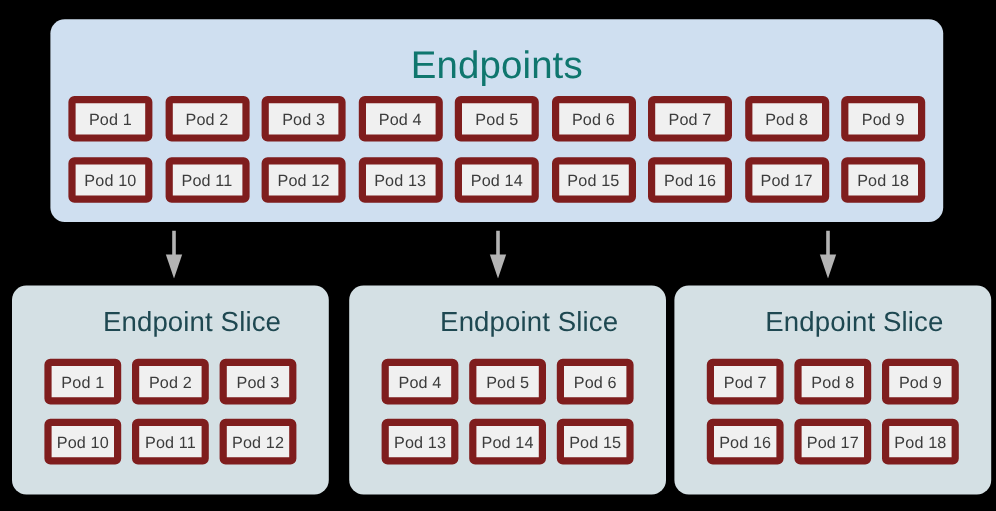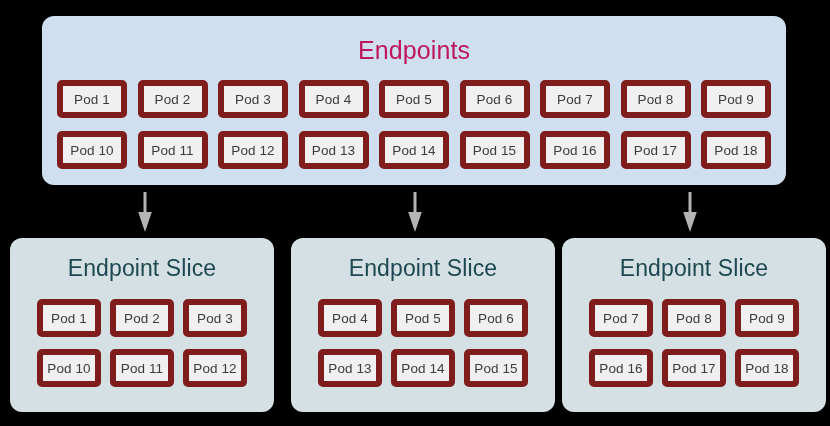--- a/index.html
+++ b/index.html
@@ -27,24 +27,24 @@
     border-radius: 12px;
     box-shadow: 0 1px 2px rgba(0,0,0,0.18);
     box-sizing: border-box;
   }
   #endpoints-title {
     position: absolute;
     top: 22px;
     left: 0;
     width: 100%;
     text-align: center;
-    font-size: 25px;
+    font-size: 32px;
     font-weight: 400;
     letter-spacing: 0.1px;
-    color: #be185d;
+    color: #0f766e;
     line-height: 1;
   }
   #endpoints-grid {
     position: absolute;
     top: 64px;
     left: 15px;
     right: 15px;
     display: flex;
     flex-direction: column;
     gap: 13px;
@@ -96,21 +96,21 @@
     box-shadow: 0 1px 2px rgba(0,0,0,0.18);
     box-sizing: border-box;
   }
   #slice-panel-1 { left: 10px; }
   #slice-panel-2 { left: 291px; }
   #slice-panel-3 { left: 562px; }
 
   .slice-title {
     position: absolute;
     top: 19px;
-    left: 0;
+    left: 18px;
     width: 100%;
     text-align: center;
     font-size: 23px;
     font-weight: 400;
     letter-spacing: 0.1px;
     color: #1e4851;
     line-height: 1;
   }
   .slice-grid {
     position: absolute;

